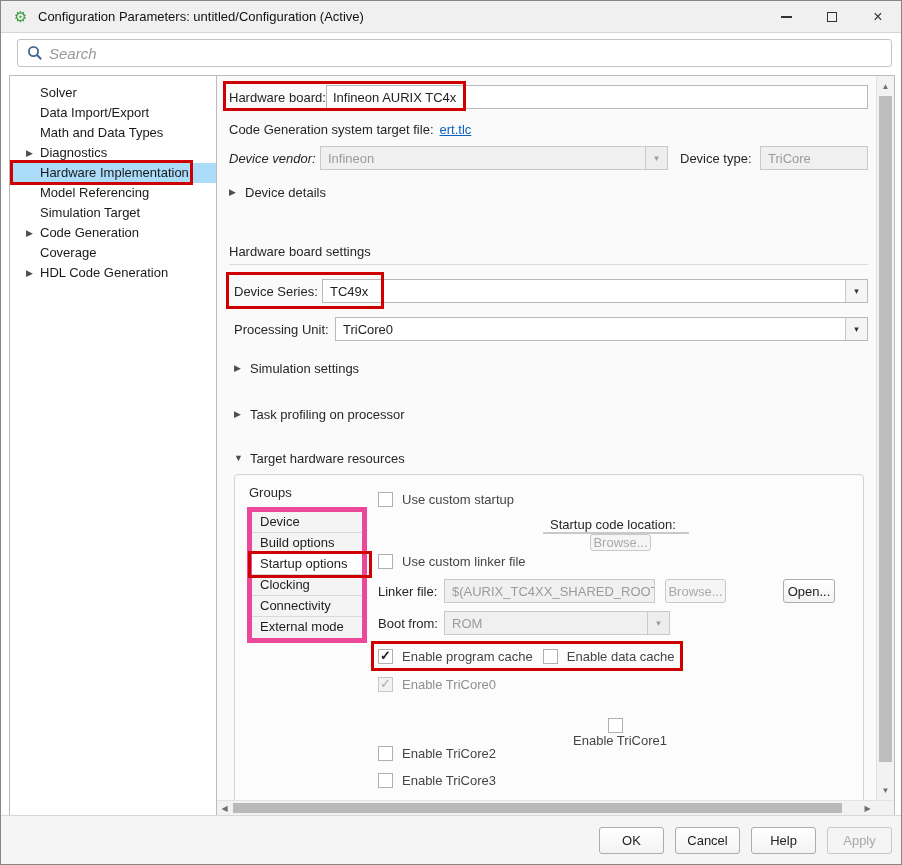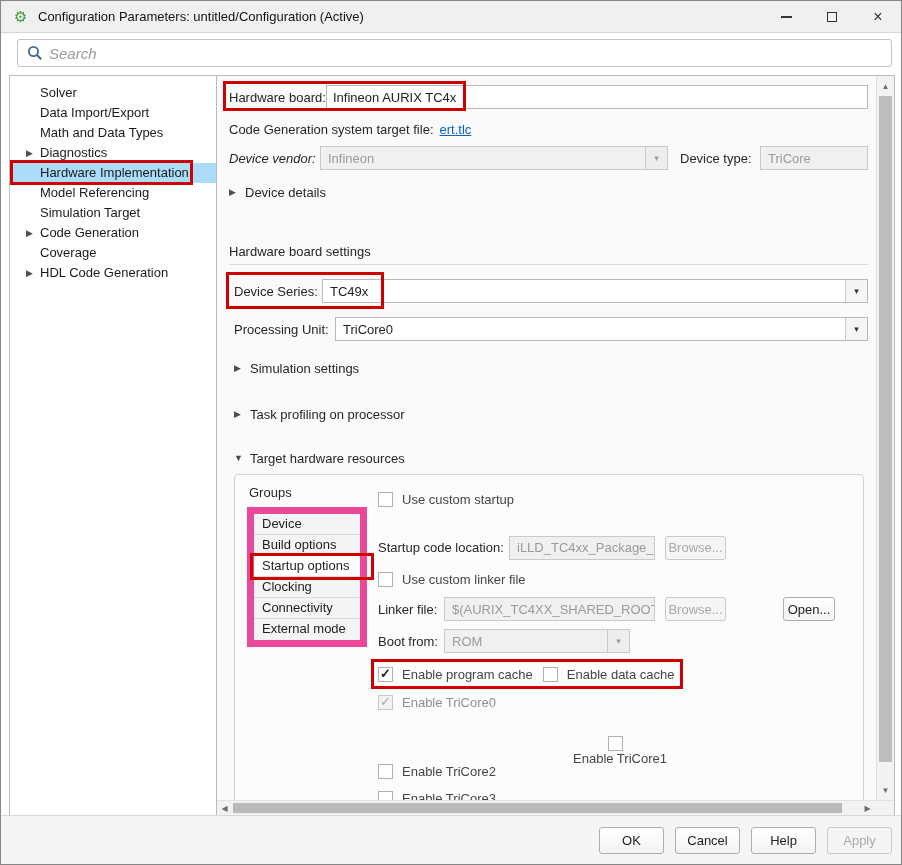--- a/index.html
+++ b/index.html
@@ -134,21 +134,21 @@
 
   
   .hw-panel {
     margin-top: 8px; margin-left: 5px; margin-right: 4px;
     border: 1px solid #d2d2d2; border-radius: 4px;
     background: #fcfcfc; padding: 10px 10px 8px 12px; height: 385px;
     display: flex; position: relative;
   }
   .tabs-col { width: 120px; flex-shrink: 0; }
   .groups-title { color: #262626; margin-bottom: 7px; margin-left: 2px; }
-  .tab-list { border: 7px solid #ec4899; background: #f4f4f4; }
+  .tab-list { border: 5px solid #ec4899; background: #f4f4f4; }
   .tab {
     height: 21px; line-height: 20px; padding-left: 8px;
     border-bottom: 1px solid #d9d9d9; color: #1d1d1d; position: relative;
     white-space: nowrap;
   }
   .tab:last-child { border-bottom: none; }
   .tab.selected { background: #fff; }
 
   .panel-content { flex: 1; padding-left: 11px; padding-top: 2px; min-width: 0; }
   .p-row { display: flex; align-items: center; position: relative; }
@@ -320,21 +320,21 @@
               </div>
             </div>
 
             <div class="panel-content">
 
               <div class="p-row" style="height:16px; margin-top:4px;">
                 <span class="cb"></span>
                 <span class="cb-label">Use custom startup</span>
               </div>
 
-              <div class="p-row" style="height:25px; margin-top:28px;">
+              <div class="p-row" style="height:25px; margin-top:10px;flex-direction:column;">
                 <span class="lbl" style="width:131px;">Startup code location:</span>
                 <div class="field-dis" style="width:146px;">
                     <span>iLLD_TC4xx_Package_\T</span>
                   </div>
                 <button class="btn disabled" style="margin-left:10px; width:61px;">
                     <span>Browse...</span>
                   </button>
               </div>
 
               <div class="p-row" style="height:16px; margin-top:11px;">
@@ -350,21 +350,21 @@
                 <button class="btn disabled" style="margin-left:10px; width:61px;">
                     <span>Browse...</span>
                   </button>
                 <button class="btn" style="margin-left:57px; width:52px;">
                     <span>Open...</span>
                   </button>
               </div>
 
               <div class="p-row" style="height:24px; margin-top:8px;">
                 <span class="lbl" style="width:66px;">Boot from:</span>
-                <div class="combo disabled" style="width:186px;justify-content:flex-end;">
+                <div class="combo disabled" style="width:226px;justify-content:flex-end;">
                   <span class="cval">ROM</span>
                   <span class="cbtn">▾</span>
                 </div>
               </div>
 
               <div class="p-row" style="height:16px; margin-top:13px;">
                 <span class="cb checked"></span>
                 <span class="cb-label">Enable program cache</span>
                 <span class="cb" style="margin-left:10px;"></span>
                 <span class="cb-label">Enable data cache</span>

